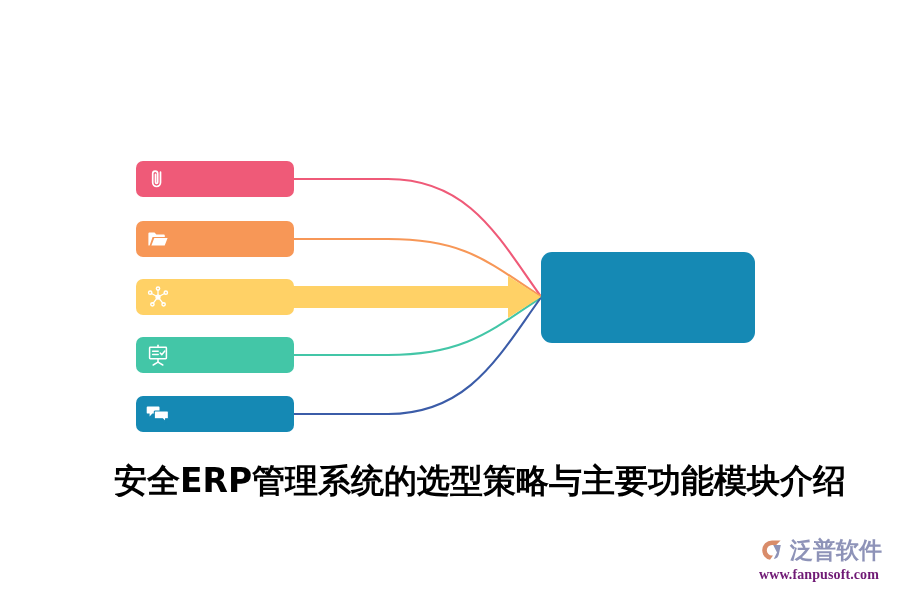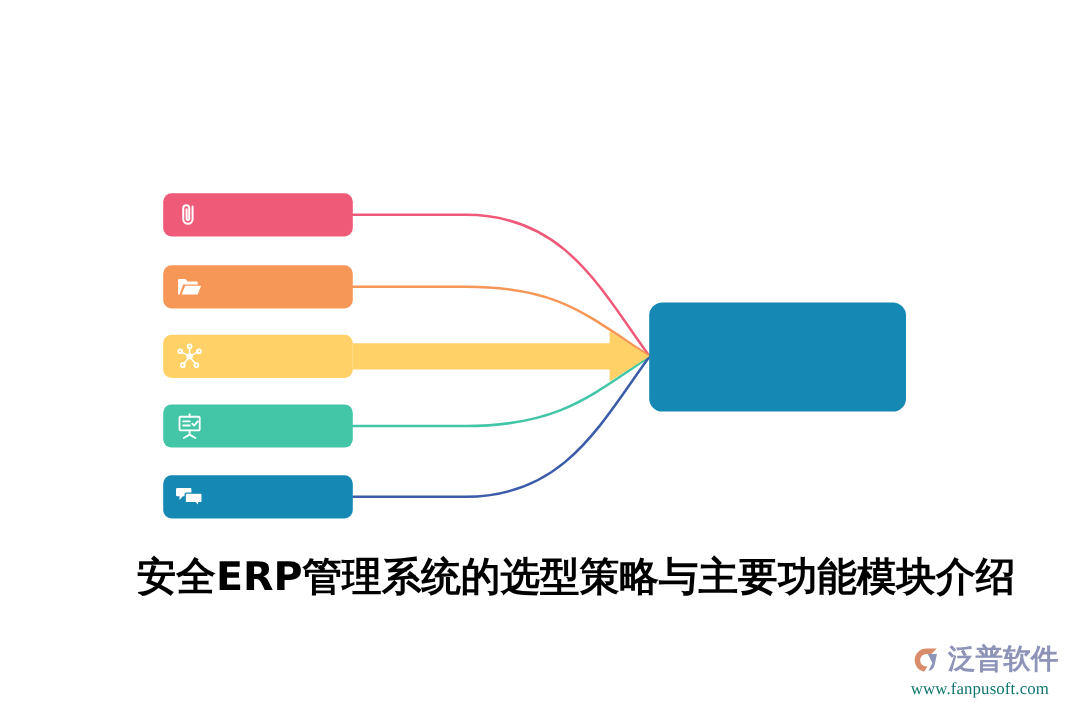--- a/index.html
+++ b/index.html
@@ -103,22 +103,22 @@
     font-weight: 700;
     color: #8e93b8;
     font-family: "DejaVu Sans", "Liberation Sans", sans-serif;
     line-height: 28px;
   }
   .wm-url {
     position: absolute;
     left: 1px;
     top: 31px;
     font-size: 14px;
-    font-weight: 400;
-    color: #0f766e;
+    font-weight: 700;
+    color: #701a75;
     font-family: "Liberation Serif", "DejaVu Serif", serif;
     letter-spacing: 0.1px;
   }
 </style>
 </head>
 <body>
 
 <div id="stage">
 
   <svg class="diagram-svg" viewBox="0 0 900 600" xmlns="http://www.w3.org/2000/svg">

